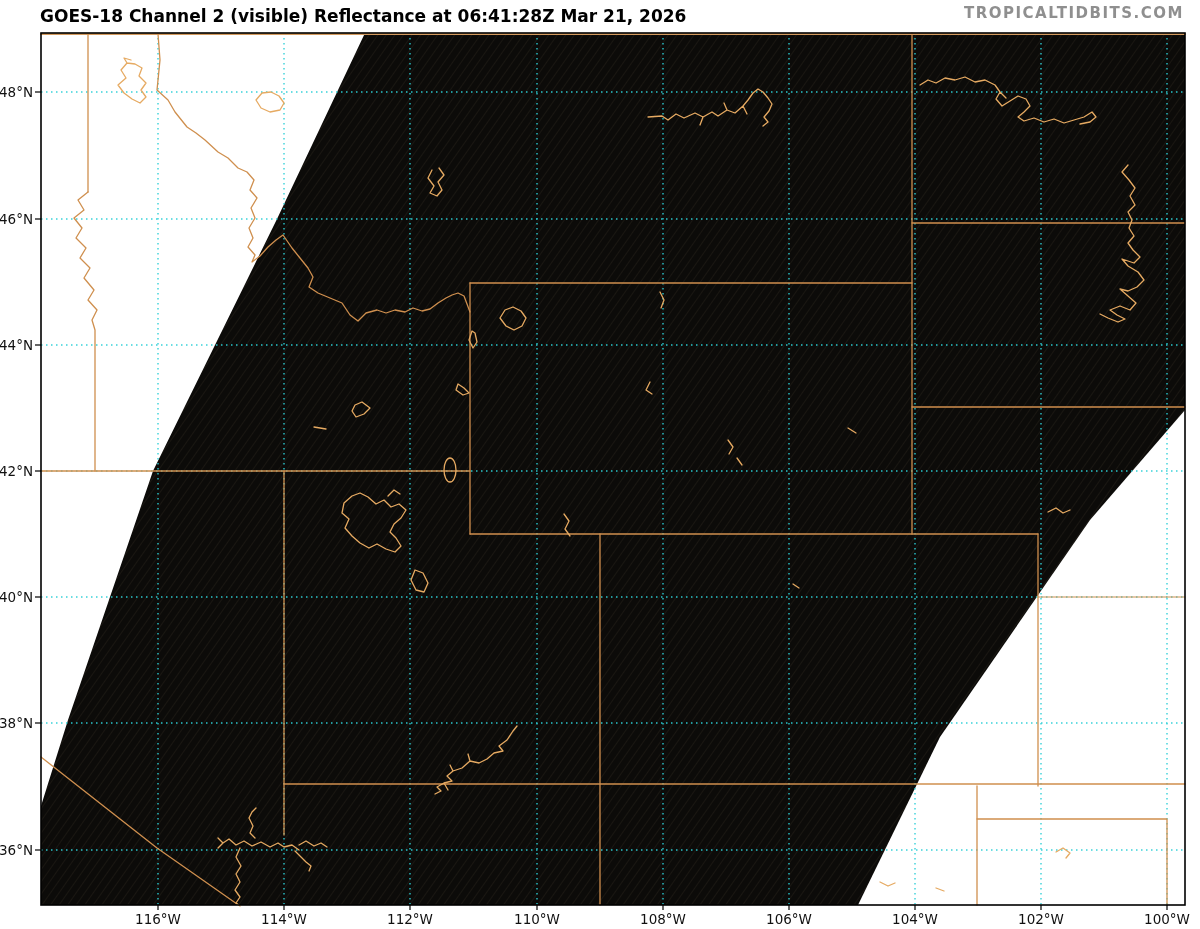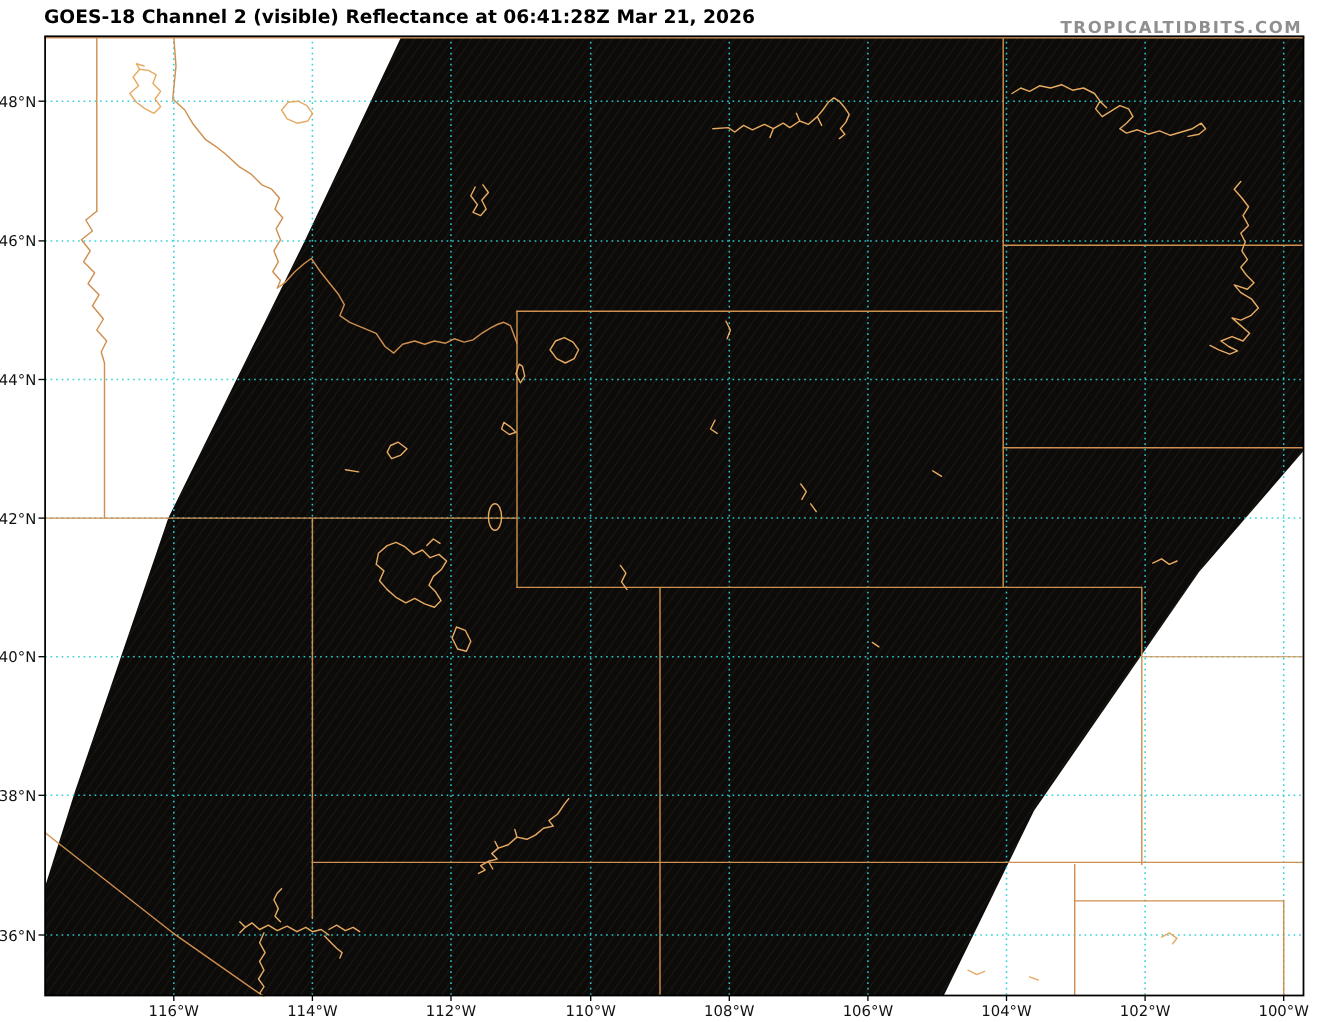--- a/index.html
+++ b/index.html
@@ -1,19 +1,19 @@
 <!DOCTYPE html>
 <html><head>
 <meta charset="utf-8">
 <style>
   html,body{margin:0;padding:0;background:#ffffff;width:1200px;height:929px;overflow:hidden;
     font-family:"DejaVu Sans","Liberation Sans",sans-serif;}
   .page{position:relative;width:1200px;height:710px;background:#fff;}
   .title{position:absolute;left:40px;top:6px;font-size:17px;font-weight:bold;color:#000;white-space:nowrap;}
-  .watermark{position:absolute;right:16px;top:16px;font-size:15px;font-weight:bold;color:#8f8f8f;letter-spacing:1.5px;white-space:nowrap;}
+  .watermark{position:absolute;right:16px;top:4px;font-size:15px;font-weight:bold;color:#8f8f8f;letter-spacing:1.5px;white-space:nowrap;}
   svg text.xlab{font-size:13.5px;fill:#111;text-anchor:middle;font-family:"DejaVu Sans","Liberation Sans",sans-serif;}
   svg text.ylab{font-size:13.5px;fill:#111;text-anchor:end;font-family:"DejaVu Sans","Liberation Sans",sans-serif;}
   .grid{stroke:#2ccfd6;stroke-width:1.4;stroke-dasharray:1.5 3.5;fill:none;opacity:.95;}
   .sborder{stroke:#cf8f4e;stroke-width:1.3;fill:none;stroke-linejoin:round;stroke-linecap:round;}
   .water{stroke:#e6aa62;stroke-width:1.3;fill:none;stroke-linejoin:round;stroke-linecap:round;}
   .tick{stroke:#000;stroke-width:1.2;}
 </style>
 </head>
 <body>
 

